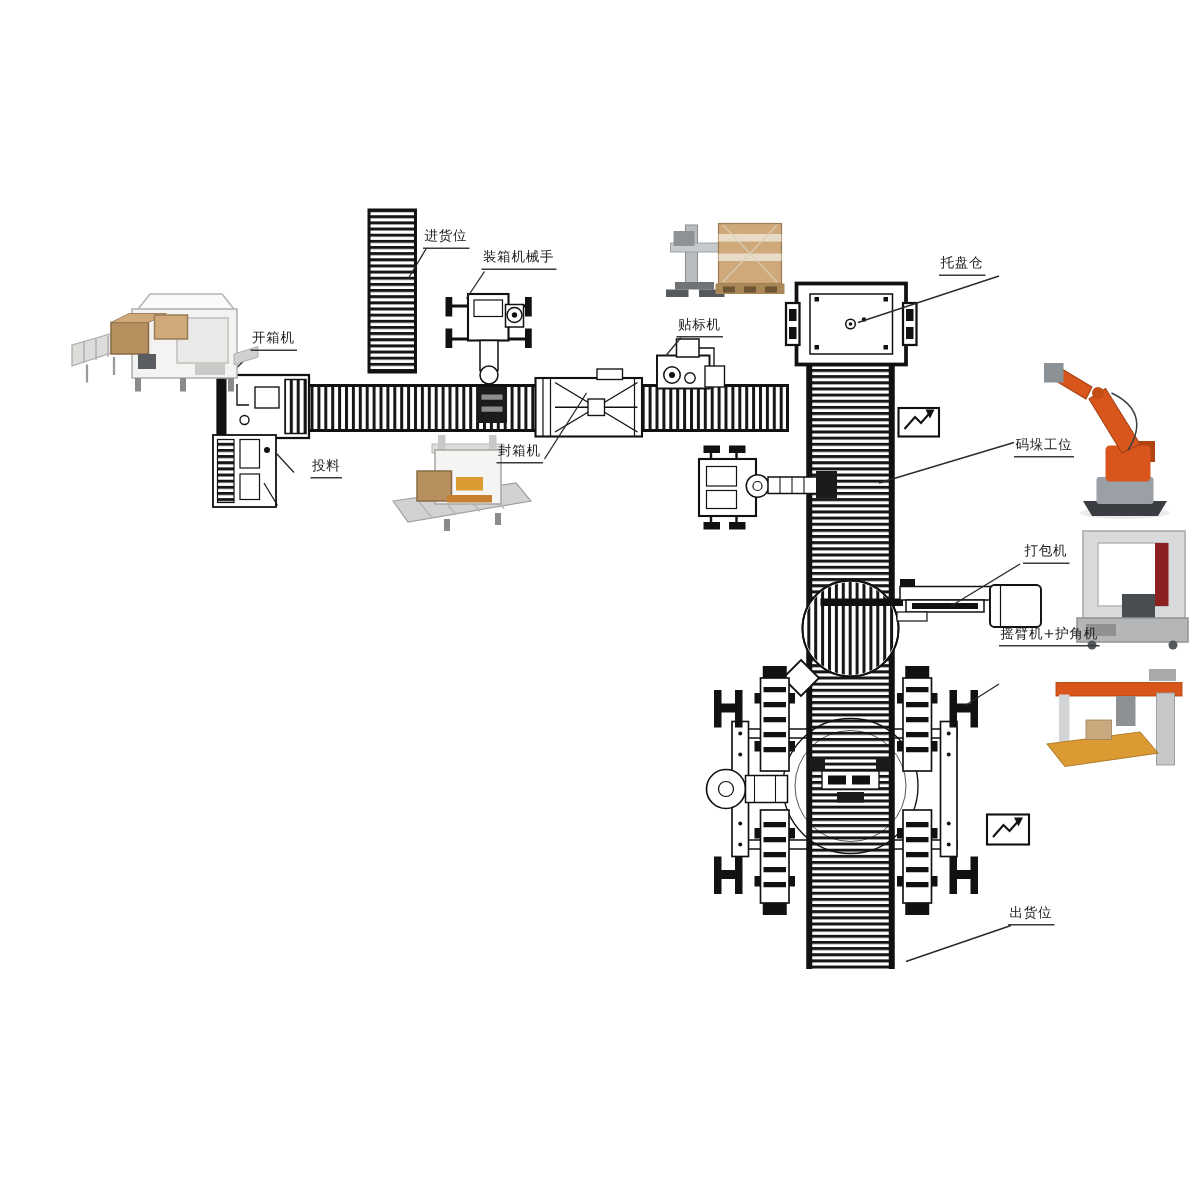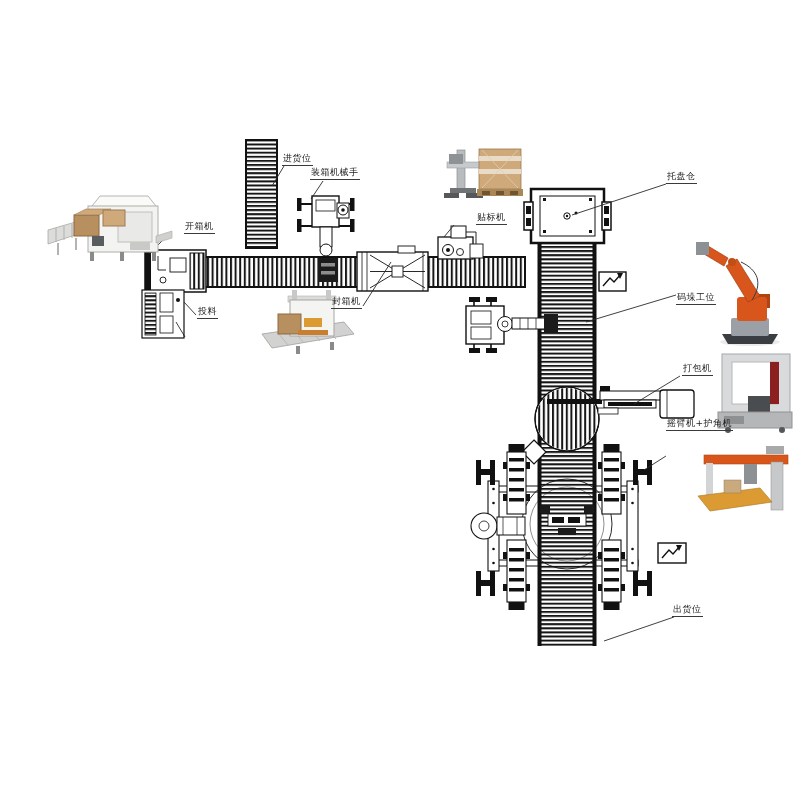--- a/index.html
+++ b/index.html
@@ -353,24 +353,24 @@
     <rect x="704" y="455" width="84" height="9" stroke="#b04a12" stroke-width=".6" fill="#d8551c"></rect>
     <rect x="771" y="462" width="12" height="48" fill="#c6c8ca" stroke="#97999b" stroke-width=".6"></rect>
     <rect x="706" y="463" width="7" height="34" fill="#d2d4d6"></rect>
     <rect x="744" y="464" width="13" height="20" fill="#8e9194"></rect>
     <polygon points="698,496 760,488 772,502 710,511" stroke="#b07f28" stroke-width=".7" fill="#dc9a33"></polygon>
     <rect x="724" y="480" width="17" height="13" fill="#c9a97e" stroke="#9a7b54" stroke-width=".5"></rect>
   </g>
 </svg>
 
 <div class="lbl" style="left:282px;top:153px">进货位</div>
-<div class="lbl" style="left:310px;top:167px">装箱机械手</div>
-<div class="lbl" style="left:184px;top:221px">开箱机</div>
-<div class="lbl" style="left:197px;top:306px">投料</div>
+<div class="lbl" style="left:321px;top:167px">装箱机械手</div>
+<div class="lbl" style="left:167px;top:221px">开箱机</div>
+<div class="lbl" style="left:207px;top:306px">投料</div>
 <div class="lbl" style="left:331px;top:296px">封箱机</div>
-<div class="lbl" style="left:476px;top:212px">贴标机</div>
-<div class="lbl" style="left:666px;top:171px">托盘仓</div>
+<div class="lbl" style="left:451px;top:212px">贴标机</div>
+<div class="lbl" style="left:626px;top:171px">托盘仓</div>
 <div class="lbl" style="left:676px;top:292px">码垛工位</div>
 <div class="lbl" style="left:682px;top:363px">打包机</div>
 <div class="lbl" style="left:666px;top:418px">摇臂机+护角机</div>
 <div class="lbl" style="left:672px;top:604px">出货位</div>
 
 </div>
 
 </body></html>

